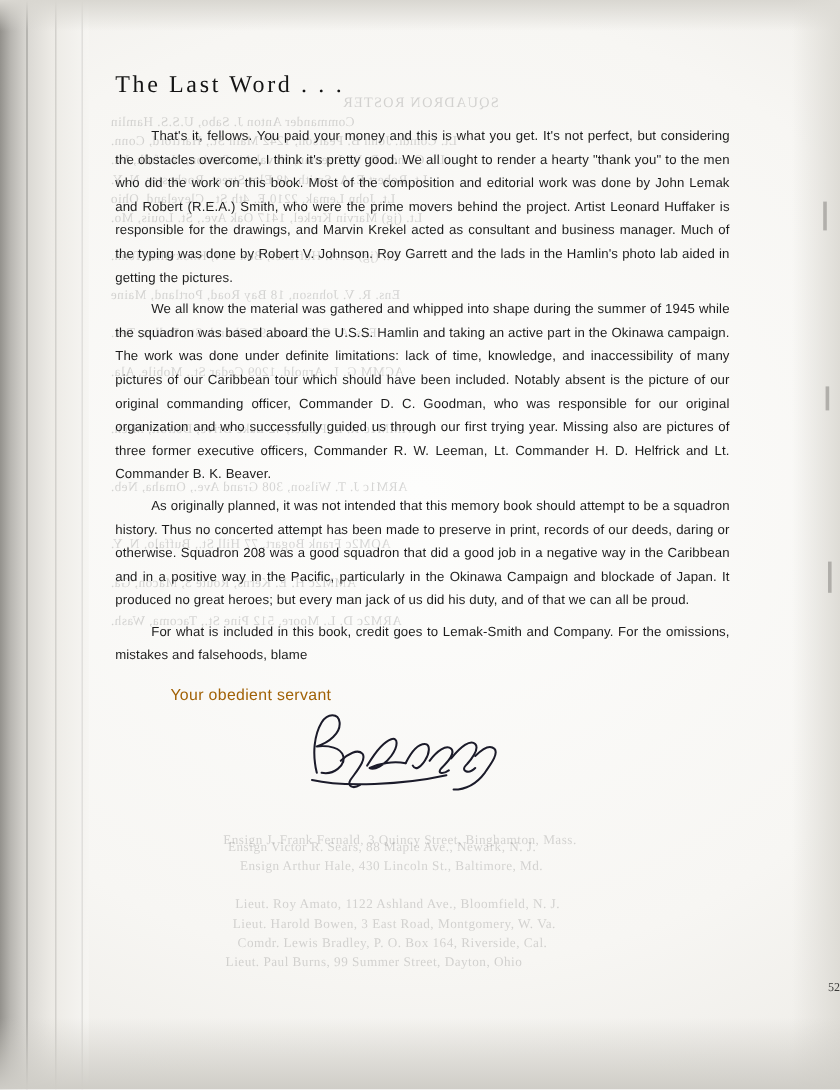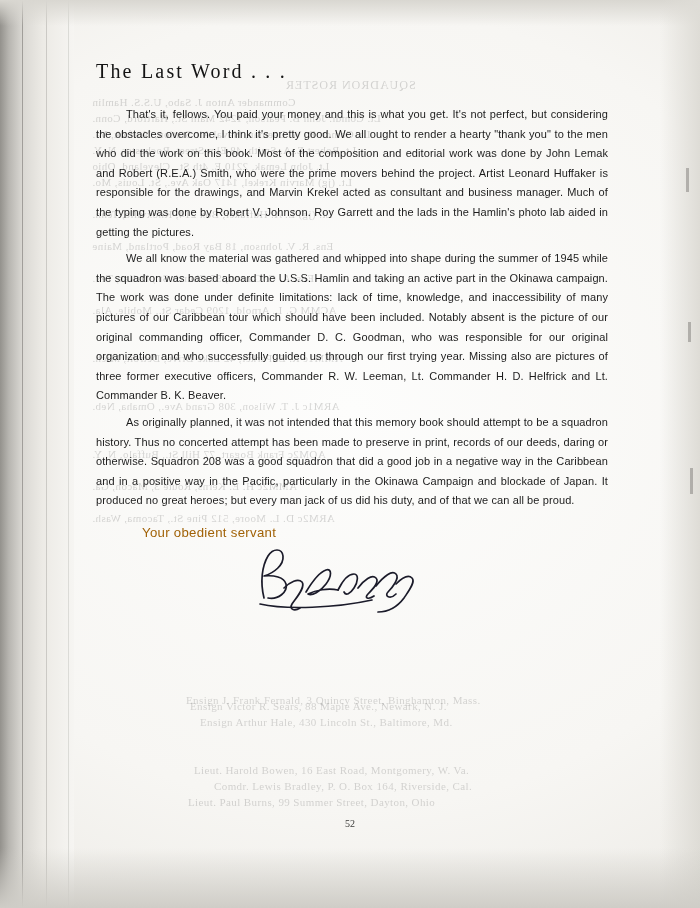--- a/index.html
+++ b/index.html
@@ -103,21 +103,21 @@
   .signature {
     margin: 2px 0 0 150px;
     width: 200px;
     height: 74px;
   }
   .signature svg { display: block; }
   .page-number {
     position: absolute;
     left: 0; right: 0;
     top: 818px;
-    text-align: center;
+    text-align: right;
     font-family: "Liberation Serif", serif;
     font-size: 10px;
     color: #3a3a38;
   }
   
   .margin-mark {
     position: absolute;
     background: rgba(80,78,74,.35);
   }
 </style>
@@ -140,42 +140,44 @@
   <div class="bleed" style="left:92px; top:304px;">ACMM G. L. Arnold, 1209 Cedar St., Mobile, Ala.</div>
   <div class="bleed" style="left:92px; top:352px;">AMM1c R. E. Parker, 42 Lake Drive, Detroit, Mich.</div>
   <div class="bleed" style="left:92px; top:400px;">ARM1c J. T. Wilson, 308 Grand Ave., Omaha, Neb.</div>
   <div class="bleed" style="left:92px; top:448px;">AOM2c Frank Bogart, 77 Hill St., Buffalo, N. Y.</div>
   <div class="bleed" style="left:92px; top:480px;">AMM2c H. E. Kerns, Route 3, Macon, Ga.</div>
   <div class="bleed" style="left:92px; top:512px;">ARM2c D. L. Moore, 512 Pine St., Tacoma, Wash.</div>
 
   <div class="bleed noflip" style="left:190px; top:700px;">Ensign Victor R. Sears, 88 Maple Ave., Newark, N. J.</div>
   <div class="bleed noflip" style="left:200px; top:716px;">Ensign Arthur Hale, 430 Lincoln St., Baltimore, Md.</div>
   <div class="bleed noflip" style="left:186px; top:694px;">Ensign J. Frank Fernald, 3 Quincy Street, Binghamton, Mass.</div>
-  <div class="bleed noflip" style="left:194px; top:764px;">Lieut. Harold Bowen, 16 East Road, Montgomery, W. Va.</div>
-  <div class="bleed noflip" style="left:214px; top:780px;">Comdr. Lewis Bradley, P. O. Box 164, Riverside, Cal.</div>
+  <div class="bleed noflip" style="left:196px; top:748px;">Lieut. Roy Amato, 1122 Ashland Ave., Bloomfield, N. J.</div>
+  <div class="bleed noflip" style="left:194px; top:764px;">Lieut. Harold Bowen, 3 East Road, Montgomery, W. Va.</div>
+  <div class="bleed noflip" style="left:198px; top:780px;">Comdr. Lewis Bradley, P. O. Box 164, Riverside, Cal.</div>
   <div class="bleed noflip" style="left:188px; top:796px;">Lieut. Paul Burns, 99 Summer Street, Dayton, Ohio</div>
 
   <div class="binding"></div>
   <div class="binding-line" style="left:22px;"></div>
   <div class="binding-line" style="left:46px; opacity:.5;"></div>
   <div class="binding-line" style="left:68px; opacity:.35;"></div>
   <div class="top-edge"></div>
   <div class="right-edge"></div>
   <div class="bottom-edge"></div>
 
   <div class="margin-mark" style="left:686px; top:168px; width:3px; height:24px;"></div>
   <div class="margin-mark" style="left:688px; top:322px; width:3px; height:20px;"></div>
   <div class="margin-mark" style="left:690px; top:468px; width:3px; height:26px;"></div>
 
   <div class="content">
     <h1 class="headline">The Last Word . . .</h1>
     <div class="body">
       <p>That's it, fellows.  You paid your money and this is what you get.  It's not perfect, but considering the obstacles overcome, I think it's pretty good.  We all ought to render a hearty "thank you" to the men who did the work on this book.  Most of the composition and editorial work was done by John Lemak and Robert (R.E.A.) Smith, who were the prime movers behind the project.  Artist Leonard Huffaker is responsible for the drawings, and Marvin Krekel acted as consultant and business manager.  Much of the typing was done by Robert V. Johnson.  Roy Garrett and the lads in the Hamlin's photo lab aided in getting the pictures.</p>
       <p>We all know the material was gathered and whipped into shape during the summer of 1945 while the squadron was based aboard the U.S.S. Hamlin and taking an active part in the Okinawa campaign.  The work was done under definite limitations: lack of time, knowledge, and inaccessibility of many pictures of our Caribbean tour which should have been included.  Notably absent is the picture of our original commanding officer, Commander D. C. Goodman, who was responsible for our original organization and who successfully guided us through our first trying year.  Missing also are pictures of three former executive officers, Commander R. W. Leeman, Lt. Commander H. D. Helfrick and Lt. Commander B. K. Beaver.</p>
       <p>As originally planned, it was not intended that this memory book should attempt to be a squadron history.  Thus no concerted attempt has been made to preserve in print, records of our deeds, daring or otherwise.  Squadron 208 was a good squadron that did a good job in a negative way in the Caribbean and in a positive way in the Pacific, particularly in the Okinawa Campaign and blockade of Japan.  It produced no great heroes; but every man jack of us did his duty, and of that we can all be proud.</p>
+      <p>For what is included in this book, credit goes to Lemak-Smith and Company.  For the omissions, mistakes and falsehoods, blame</p>
     </div>
     <div class="closing">Your obedient servant</div>
     <div class="signature" title="B. J. Casey">
       <svg viewBox="0 0 200 74" width="200" height="74" aria-label="handwritten signature">
         <g fill="none" stroke="#1b1b2a" stroke-width="1.7" stroke-linecap="round" stroke-linejoin="round">
           <path d="M18 56 C14 40 16 24 22 14 C27 6 36 6 37 14 C38 23 28 31 18 34 C28 33 38 35 40 42 C42 50 32 58 22 56"></path>
           <path d="M38 46 C44 40 52 36 56 40 C60 45 50 56 46 62 C43 67 48 70 54 66"></path>
           <path d="M60 50 C66 40 74 30 80 28 C86 26 86 34 80 42 C74 50 66 54 62 52 C70 48 82 46 92 48"></path>
           <path d="M92 48 C96 40 102 32 108 32 C113 32 112 40 108 46 C104 52 100 54 98 50"></path>
           <path d="M112 46 C118 38 126 32 130 36 C134 40 126 48 122 52 C118 56 122 58 128 54"></path>

